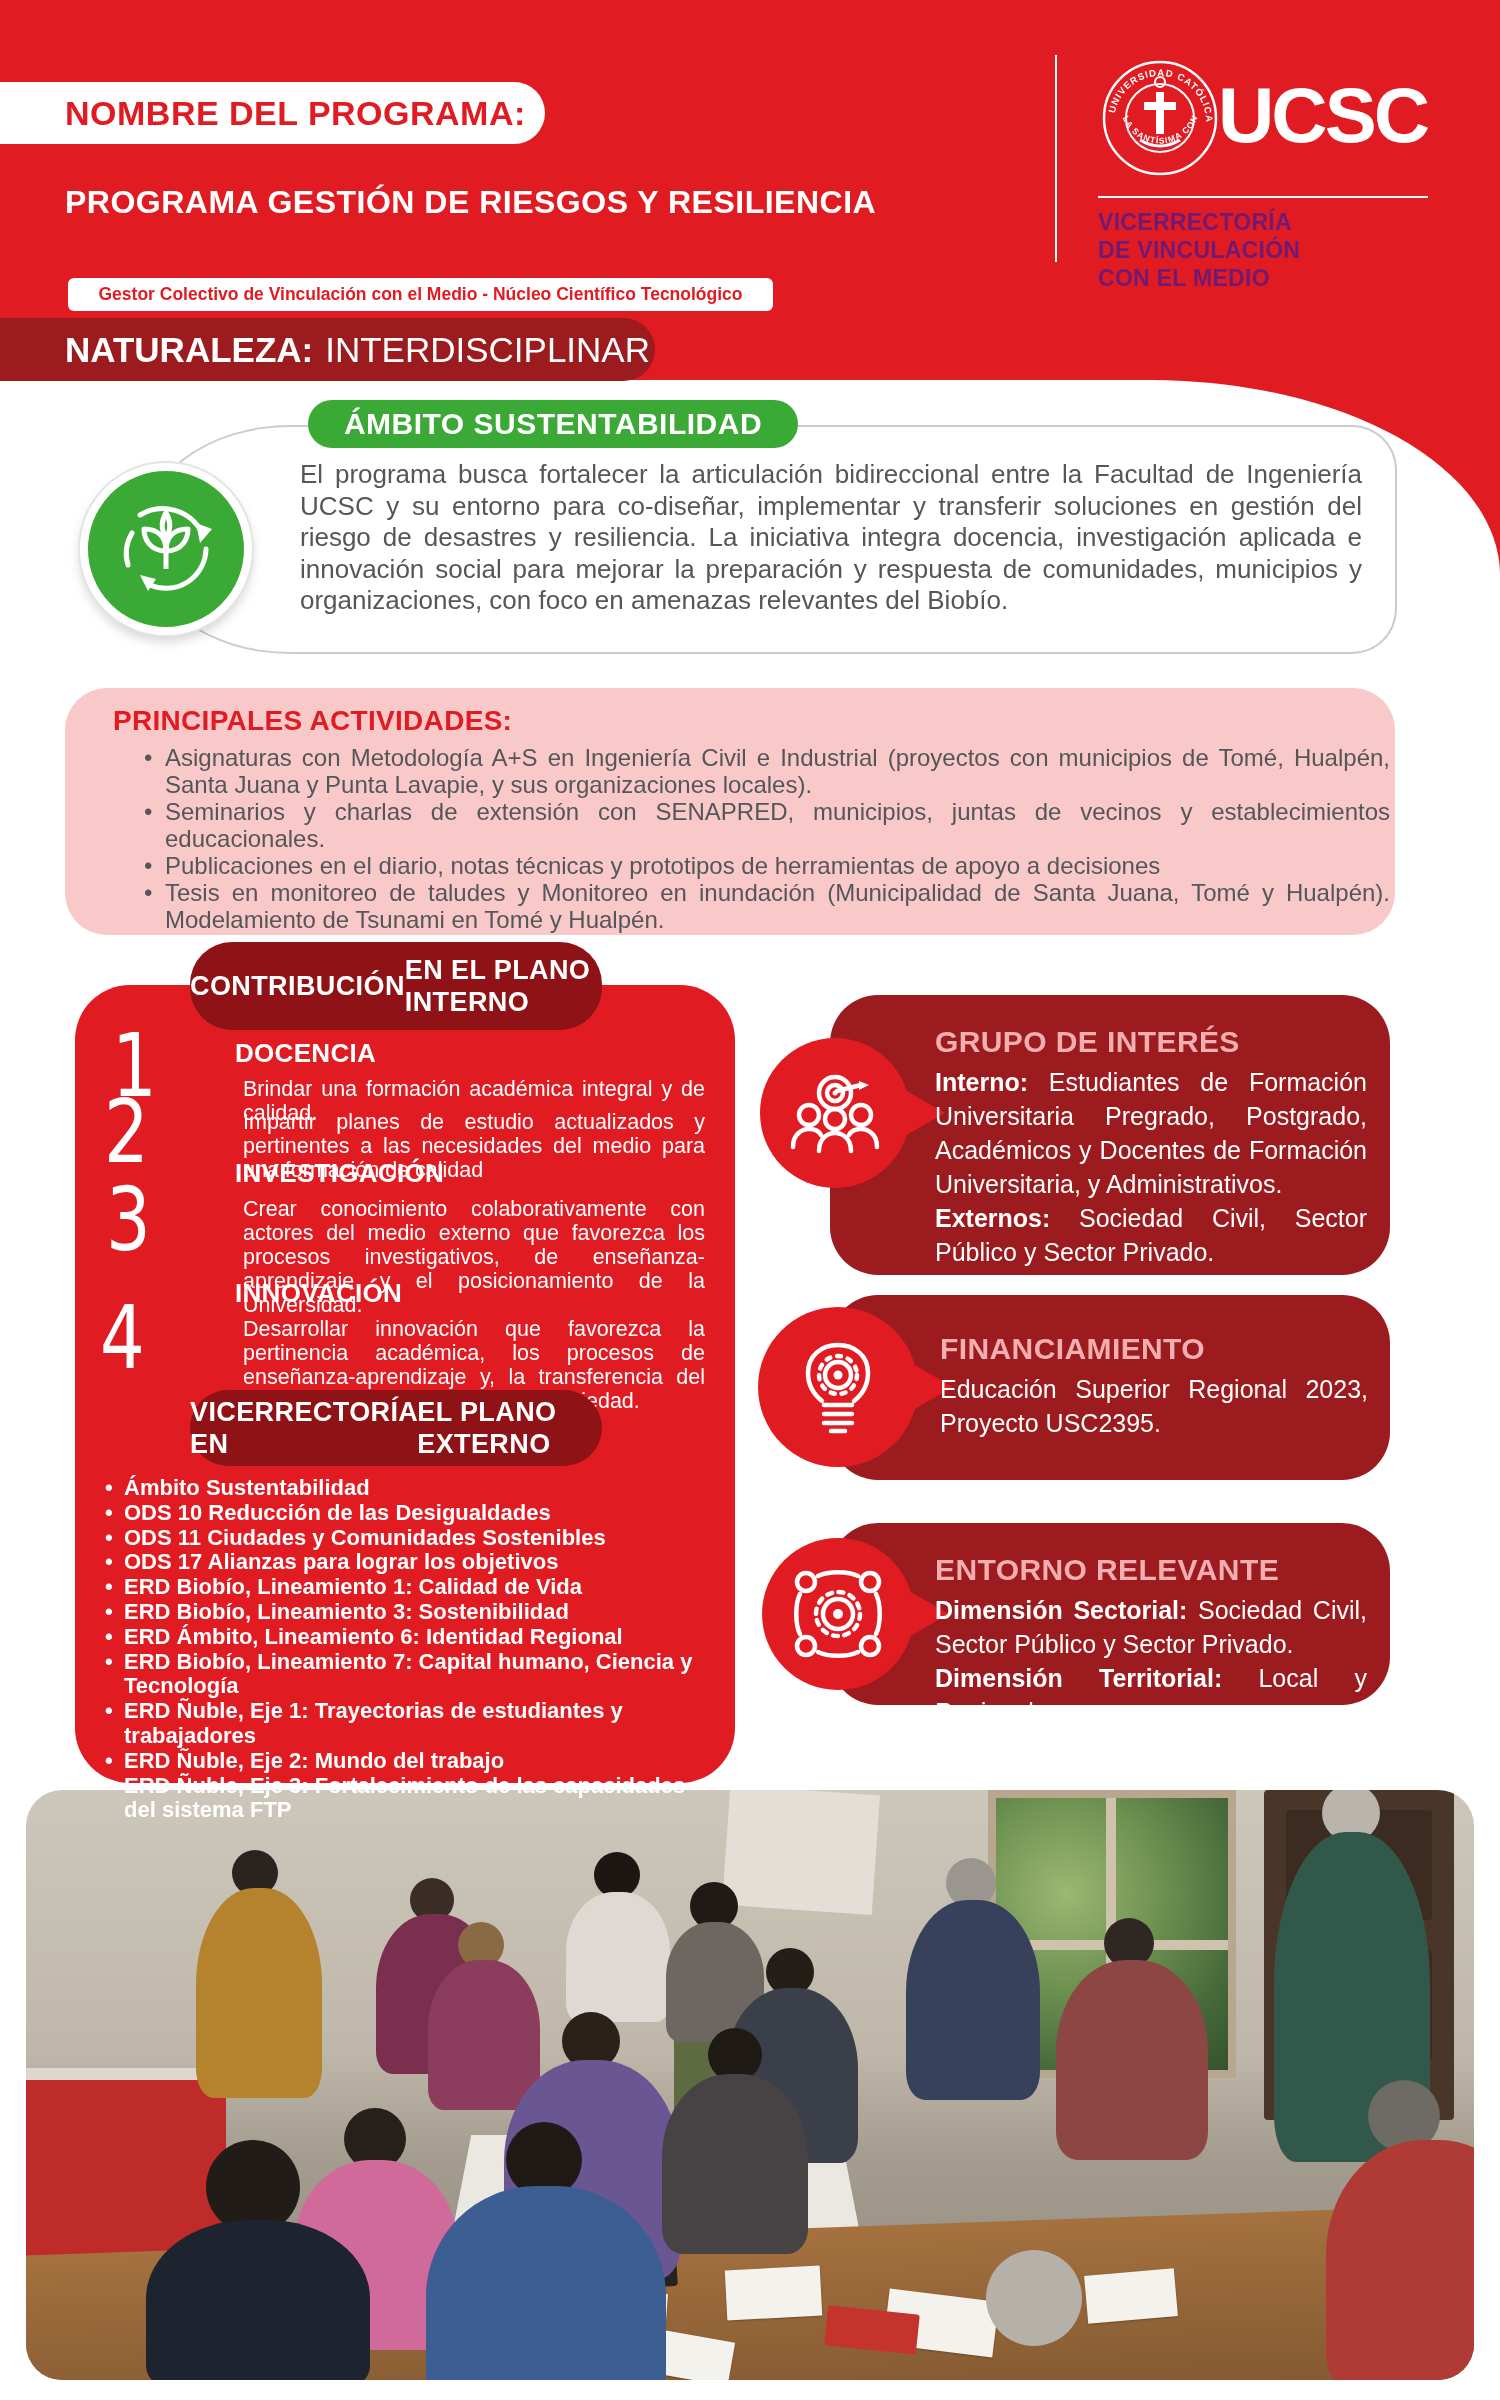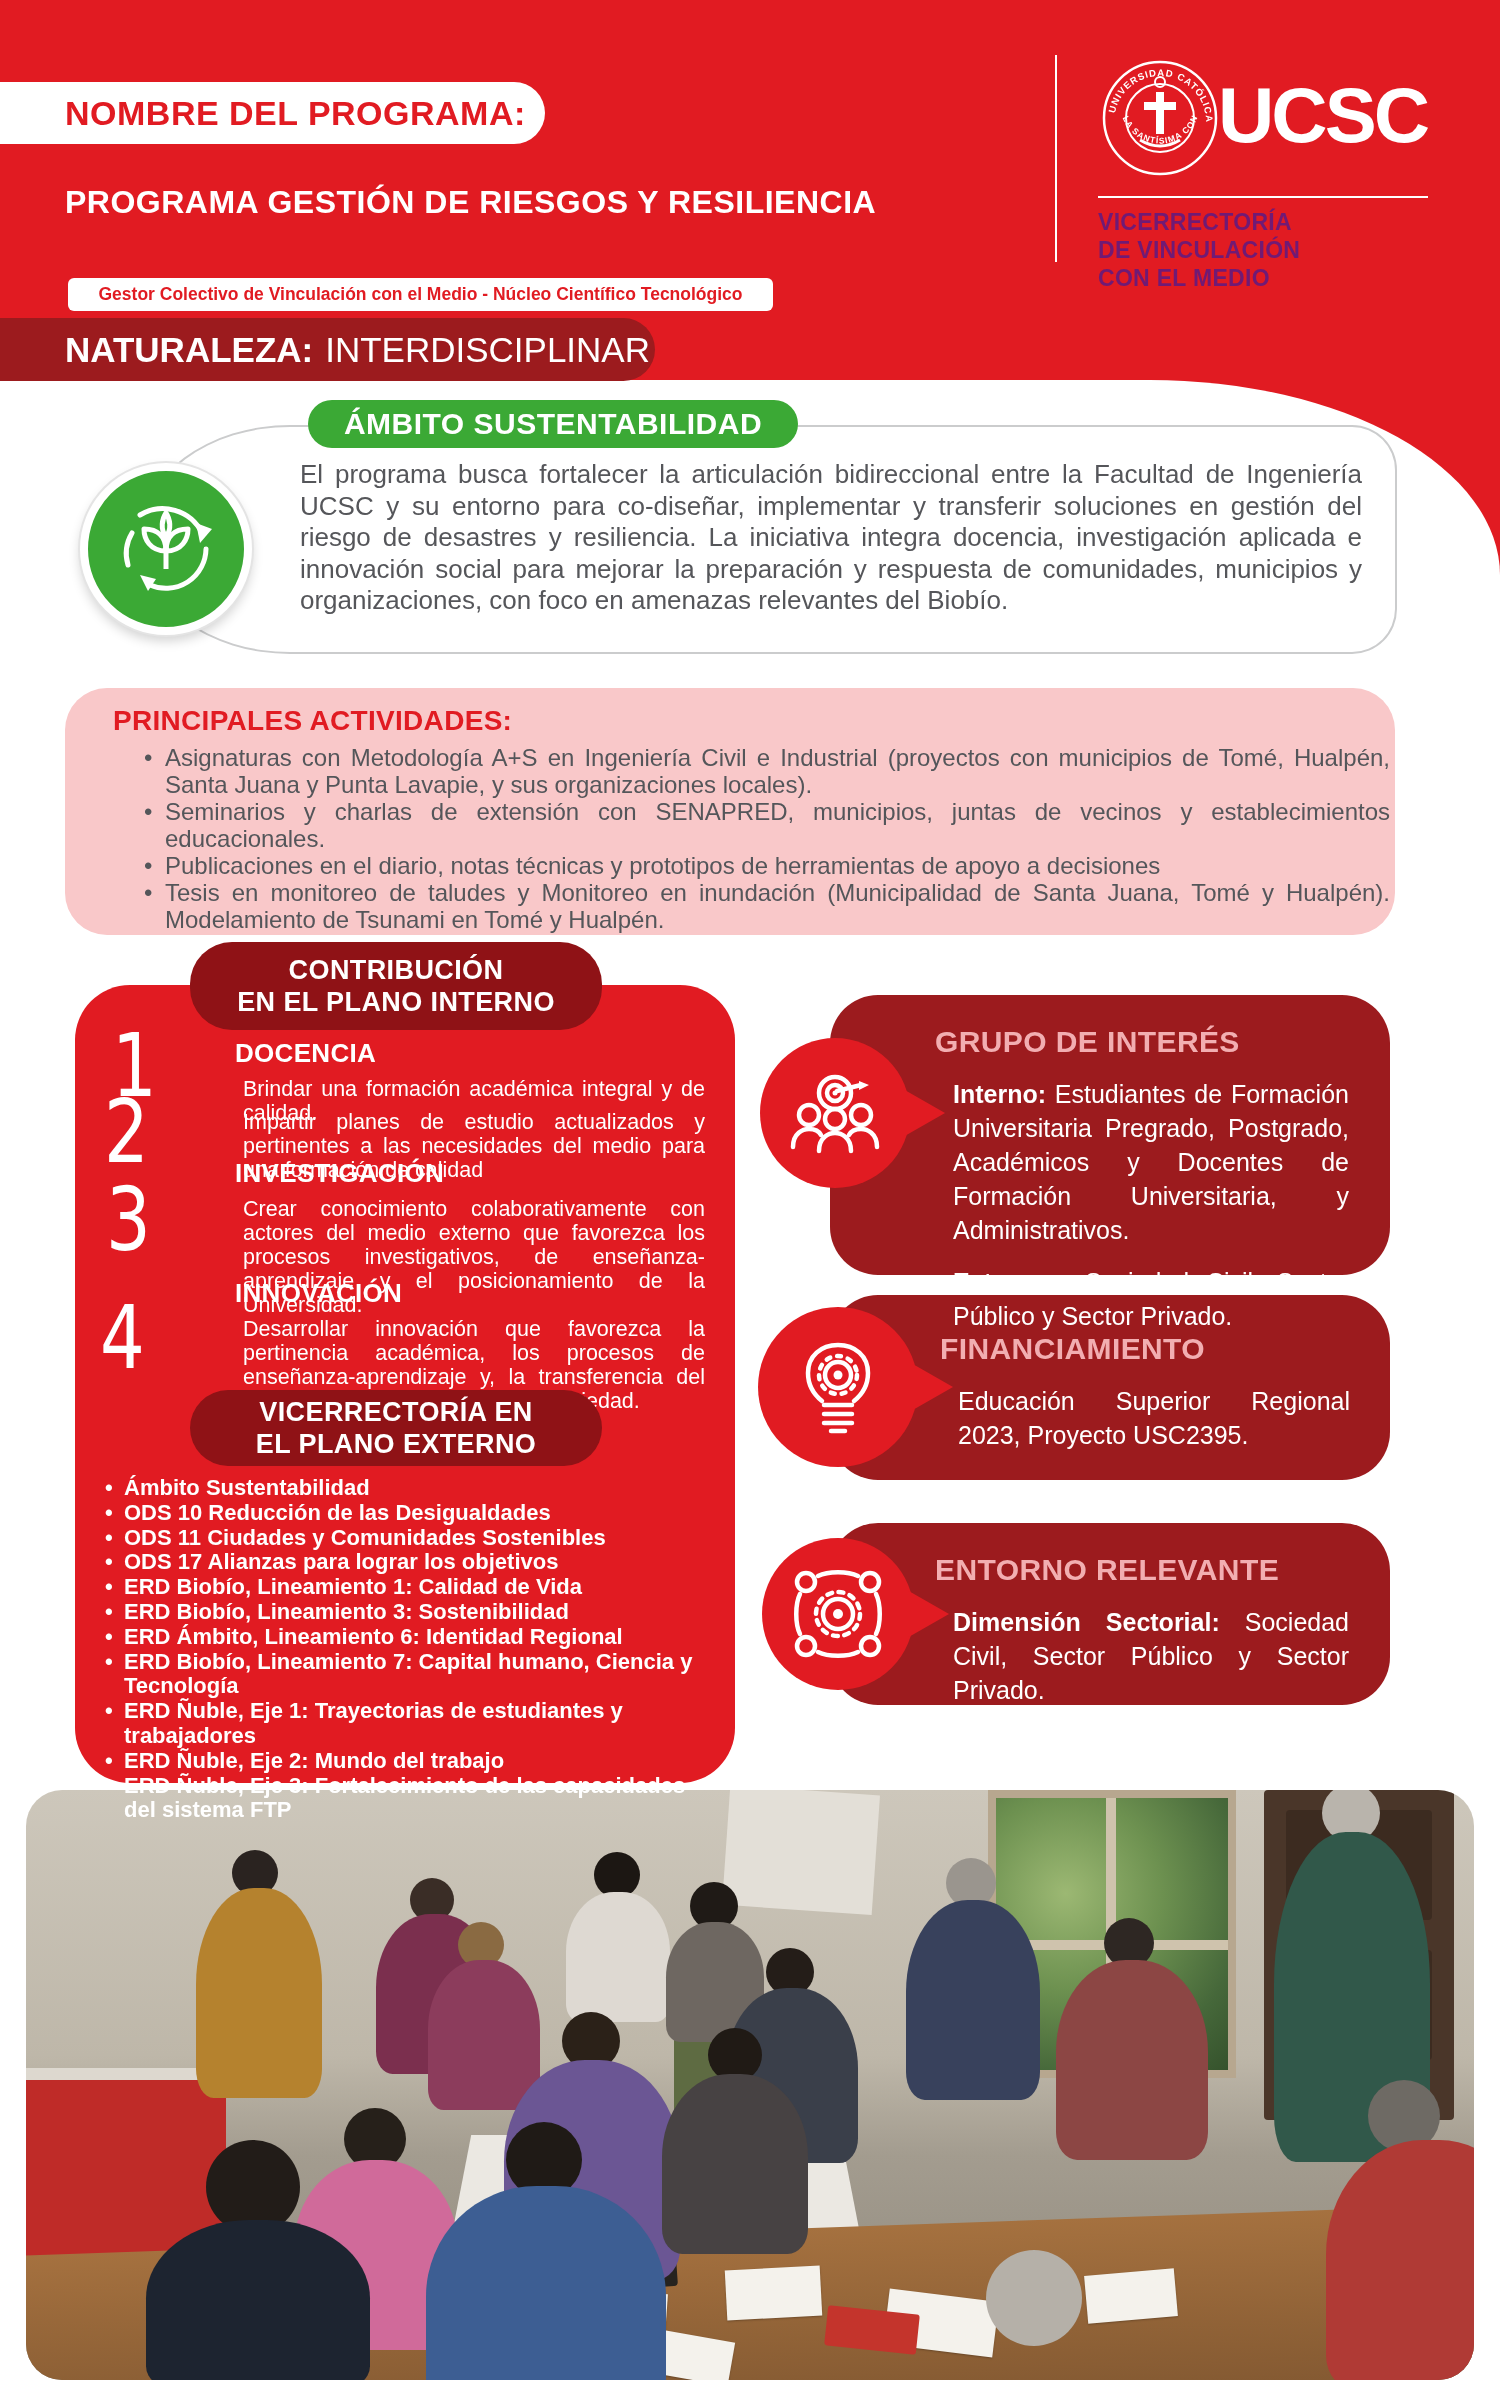--- a/index.html
+++ b/index.html
@@ -46,21 +46,21 @@
   
   .act-box{position:absolute;left:65px;top:688px;width:1330px;height:247px;background:#F9C8C9;border-radius:42px;}
   .act-title{position:absolute;left:48px;top:17px;color:#E11B22;font-weight:bold;font-size:28px;letter-spacing:.3px;}
   .act-list{position:absolute;left:75px;top:56px;width:1250px;margin:0;padding:0;list-style:none;
       color:#54565a;font-size:24px;line-height:27px;text-align:justify;}
   .act-list li{position:relative;padding-left:25px;margin:0;}
   .act-list li::before{content:"•";position:absolute;left:4px;color:#54565a;}
 
   
   .int-box{position:absolute;left:75px;top:985px;width:660px;height:798px;background:#E11B22;border-radius:55px;}
-  .dark-pill{position:absolute;background:#8F1216;border-radius:42px;display:flex;flex-direction:column;
+  .dark-pill{position:absolute;background:#8F1216;border-radius:42px;display:flex;flex-direction:row;
       align-items:center;justify-content:center;z-index:4;}
   .dark-pill span{color:#fff;font-weight:bold;font-size:27px;line-height:32px;letter-spacing:.4px;}
   .pill-interno{left:190px;top:942px;width:412px;height:88px;}
   .pill-externo{left:190px;top:1390px;width:412px;height:76px;}
   .int-row{position:absolute;color:#fff;z-index:3;}
   .int-num{position:absolute;color:#fff;font-size:88px;line-height:80px;font-weight:400;
       transform:scaleX(.8);transform-origin:left top;font-family:"DejaVu Sans",sans-serif;}
   .int-head{font-weight:bold;font-size:26px;letter-spacing:.3px;margin:0 0 2px 0;}
   .int-text{font-size:21.5px;line-height:24px;text-align:justify;margin:8px;}
   .ext-list{position:absolute;left:100px;top:1476px;width:620px;margin:0;padding:0;list-style:none;
@@ -71,21 +71,21 @@
   
   .dark-box{position:absolute;left:830px;width:560px;background:#9C1B1E;border-radius:48px;}
   .box-grupo{top:995px;height:280px;}
   .box-fin{top:1295px;height:185px;}
   .box-ent{top:1523px;height:182px;}
   .icon-blob{position:absolute;border-radius:50%;background:#E11B22;display:flex;align-items:center;
       justify-content:center;z-index:5;}
   .blob-tip{position:absolute;width:0;height:0;border-top:24px solid transparent;
       border-bottom:24px solid transparent;border-left:42px solid #E11B22;z-index:5;}
   .dbx-title{color:#F2AEB1;font-weight:bold;font-size:30px;letter-spacing:.4px;margin:0 0 6px 0;}
-  .dbx-text{color:#fff;font-size:25px;line-height:34px;text-align:justify;margin:18px;}
+  .dbx-text{color:#fff;font-size:25px;line-height:34px;text-align:justify;margin:0;}
   .dbx-text b{font-weight:bold;}
   .grupo-text{position:absolute;left:935px;top:1025px;width:432px;z-index:6;}
   .fin-text{position:absolute;left:940px;top:1332px;width:428px;z-index:6;}
   .ent-text{position:absolute;left:935px;top:1553px;width:432px;z-index:6;}
 
   
   .photo{position:absolute;left:26px;top:1790px;width:1448px;height:590px;border-radius:36px;
       overflow:hidden;background:linear-gradient(#cdc7bb 0%,#beb7a9 45%,#a39c8f 62%,#8e877b 100%);}
   .photo *{position:absolute;}
   .ph-door{left:1238px;top:0;width:190px;height:330px;background:#4a3629;border-radius:4px;}

